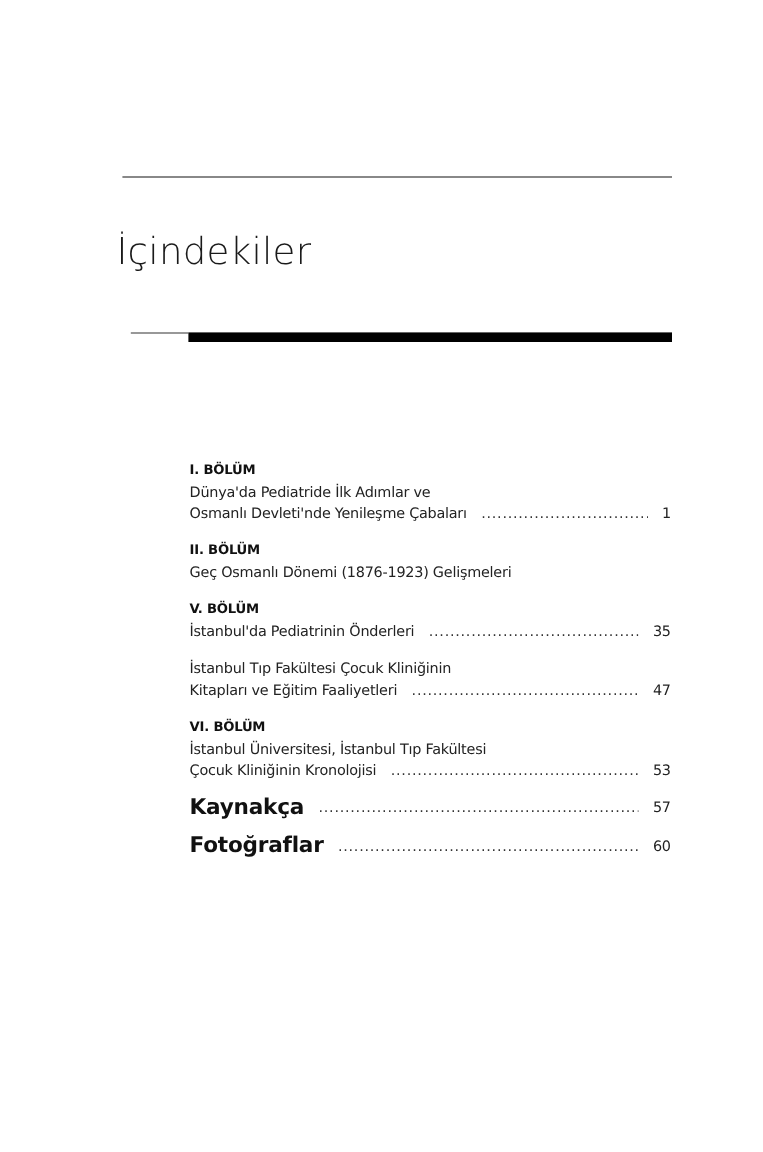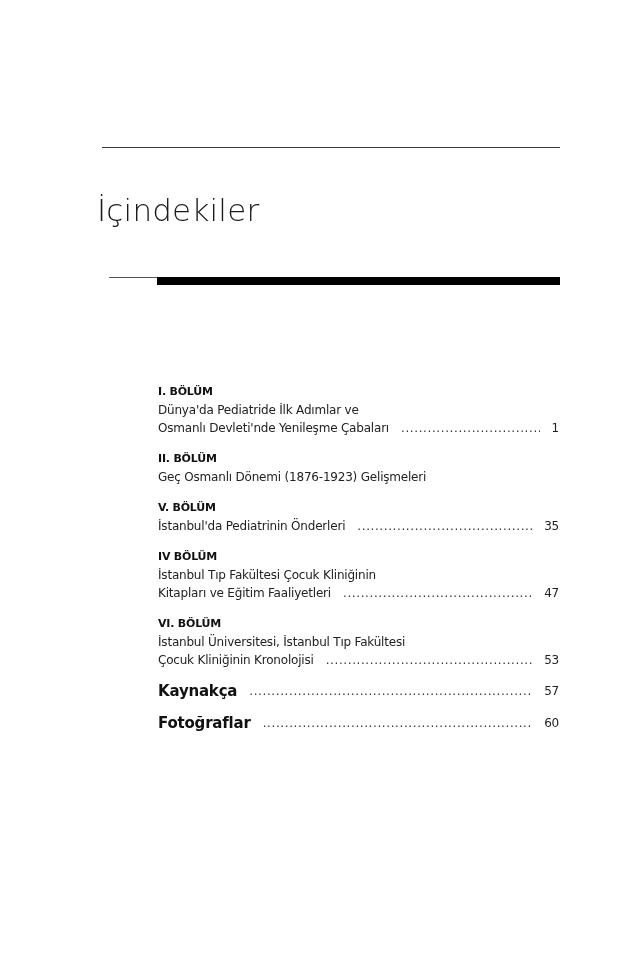--- a/index.html
+++ b/index.html
@@ -30,21 +30,21 @@
     .entry { display:flex; align-items:flex-start;gap:11px; }
     .entry .text { flex:0 0 auto; }
     .entry .leader {
       flex:1 1 auto; overflow:hidden; white-space:nowrap; margin:0 1px;
       font-size:12px; color:#333; letter-spacing:0.6px;
     }
     .entry .leader::before {
       content:"......................................................................................................................................................................................";
     }
     .entry .page { flex:0 0 auto; }
-    .entry.bold-entry .text { font-weight:bold; font-size:15px; color:#111; }
+    .entry.bold-entry .text { font-weight:bold; font-size:18px; color:#111; }
   </style>
 </head>
 <body>
 
 <div class="top-rule"></div>
 <h1 class="title" style="margin:0;">İçindekiler</h1>
 <div class="thin-rule"></div>
 <div class="thick-rule"></div>
 
 <div class="toc">
@@ -68,21 +68,20 @@
   <div class="section">
     <div class="heading">V. BÖLÜM</div>
     <div class="line entry">
       <span class="text">İstanbul'da Pediatrinin Önderleri</span>
       <span class="leader"></span>
       <span class="page">35</span>
     </div>
   </div>
 
   <div class="section">
-    <div class="heading">IV BÖLÜM</div>
     <div class="line">İstanbul Tıp Fakültesi Çocuk Kliniğinin</div>
     <div class="line entry">
       <span class="text">Kitapları ve Eğitim Faaliyetleri</span>
       <span class="leader"></span>
       <span class="page">47</span>
     </div>
   </div>
 
   <div class="section">
     <div class="heading">VI. BÖLÜM</div>

